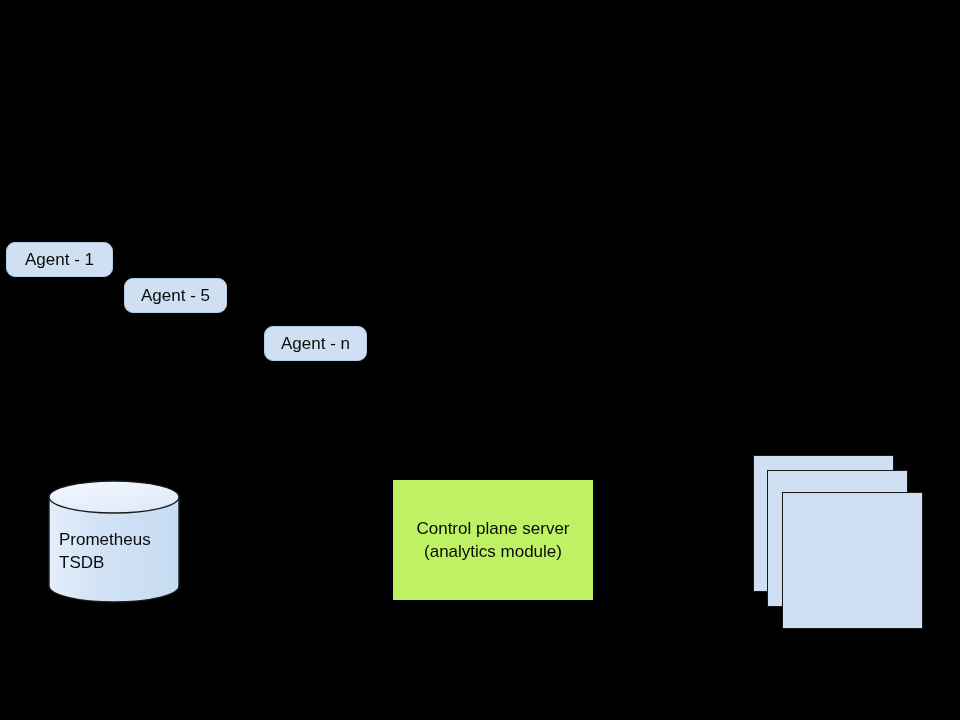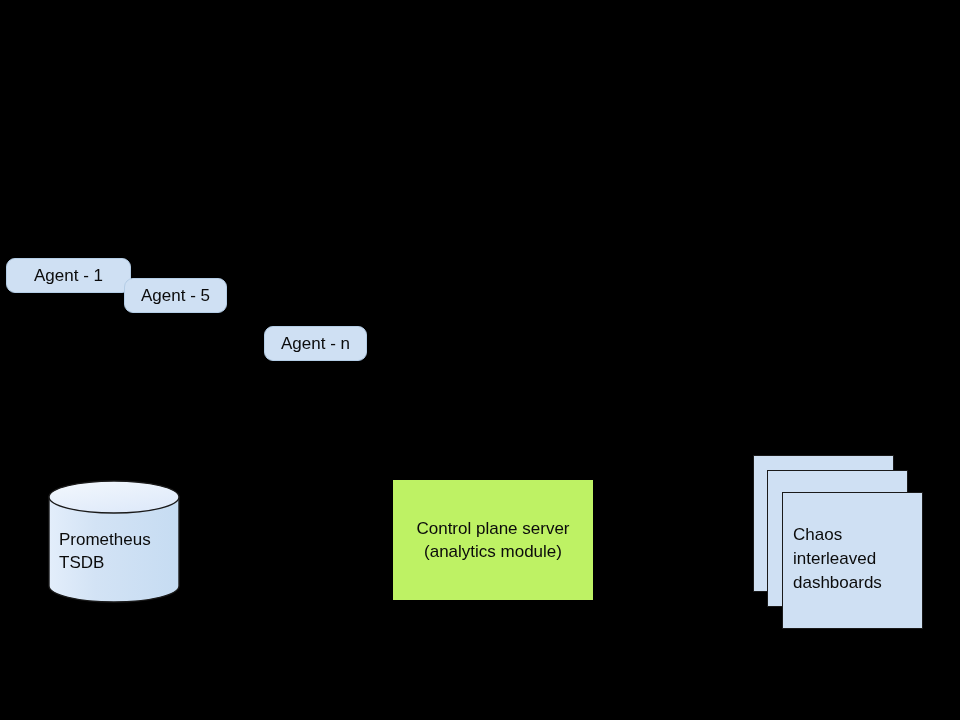--- a/index.html
+++ b/index.html
@@ -95,21 +95,21 @@
   .arrow {
     position: absolute;
   }
   .arrow svg { display: block; }
 </style>
 </head>
 <body>
 
 <div id="canvas">
 
-  <div class="agent-box" style="left:6px; top:258px; width:125px; height:35px;">
+  <div class="agent-box" style="left:6px; top:242px; width:107px; height:35px;">
     <span class="agent-label">Agent - 1</span>
   </div>
 
   <div class="agent-box" style="left:124px; top:278px; width:103px; height:35px;">
     <span class="agent-label">Agent - 5</span>
   </div>
 
   <div class="agent-box" style="left:264px; top:326px; width:103px; height:35px;">
     <span class="agent-label">Agent - n</span>
   </div>
@@ -143,18 +143,15 @@
     <svg width="30" height="22" viewBox="0 0 30 22">
       <path d="M8,11 L20,11" stroke="#000000" stroke-width="2" fill="none"></path>
       <path d="M10,5 L25,11 L10,17 Z" fill="#000000"></path>
     </svg>
   </div>
 
   <div class="stack" style="left:753px; top:455px; width:172px; height:176px;">
     <div class="stack-sheet" style="left:0px;  top:0px;  width:141px; height:137px;"></div>
     <div class="stack-sheet" style="left:14px; top:15px; width:141px; height:137px;"></div>
     <div class="stack-sheet" style="left:29px; top:37px; width:141px; height:137px;"></div>
-    <div class="stack-label" style="left:40px; top:68px; width:122px;">Chaos
-interleaved
-dashboards</div>
   </div>
 
 </div>
 
 </body></html>

